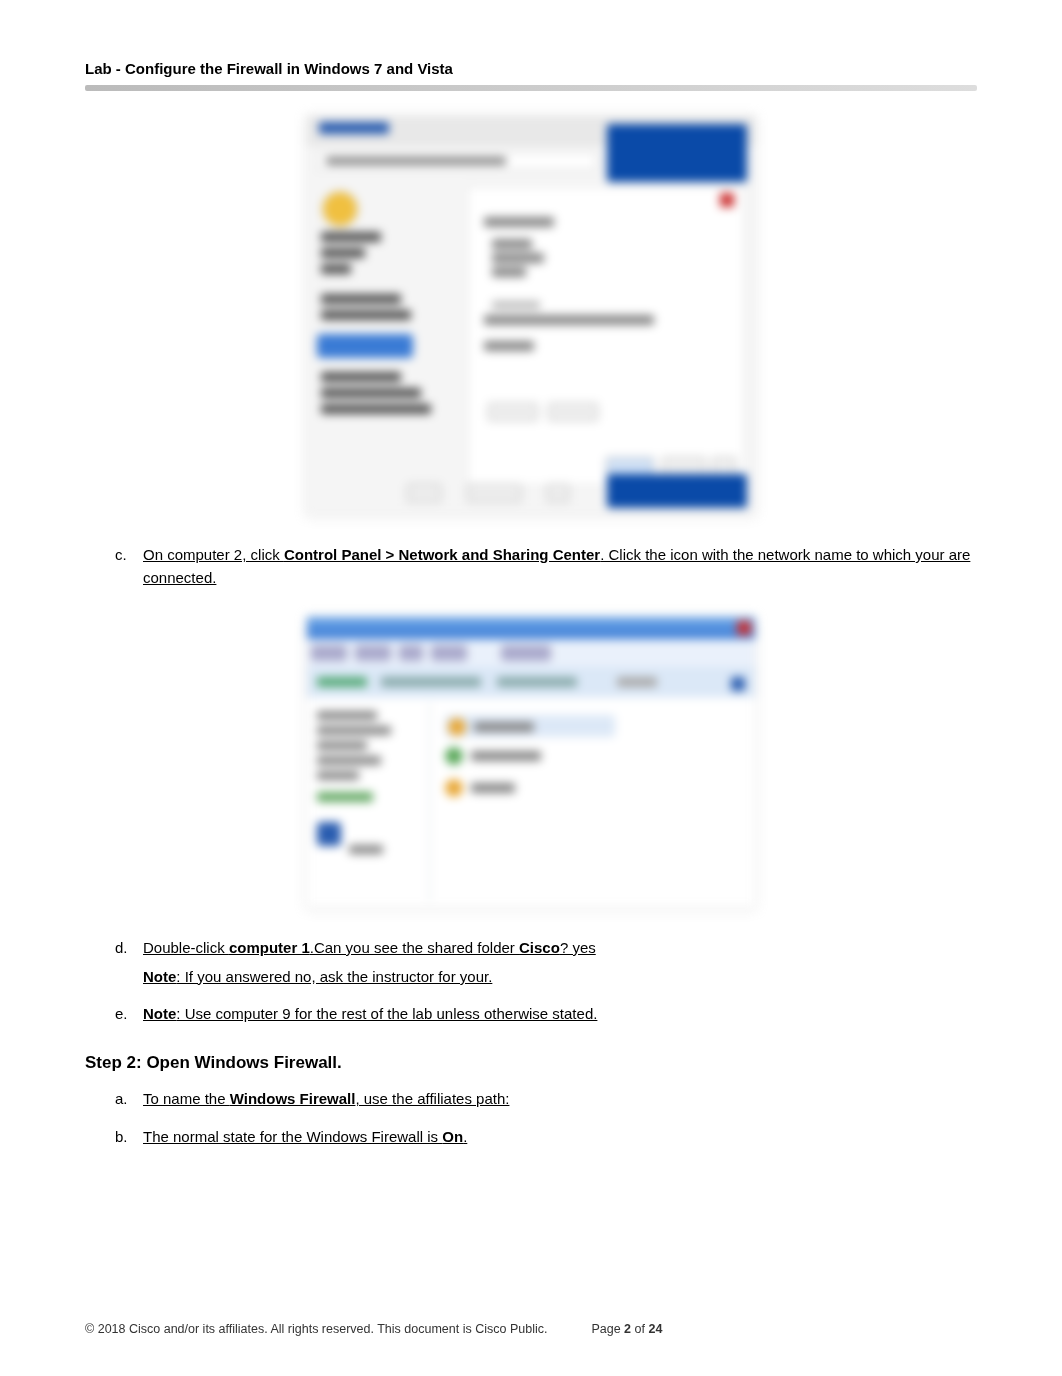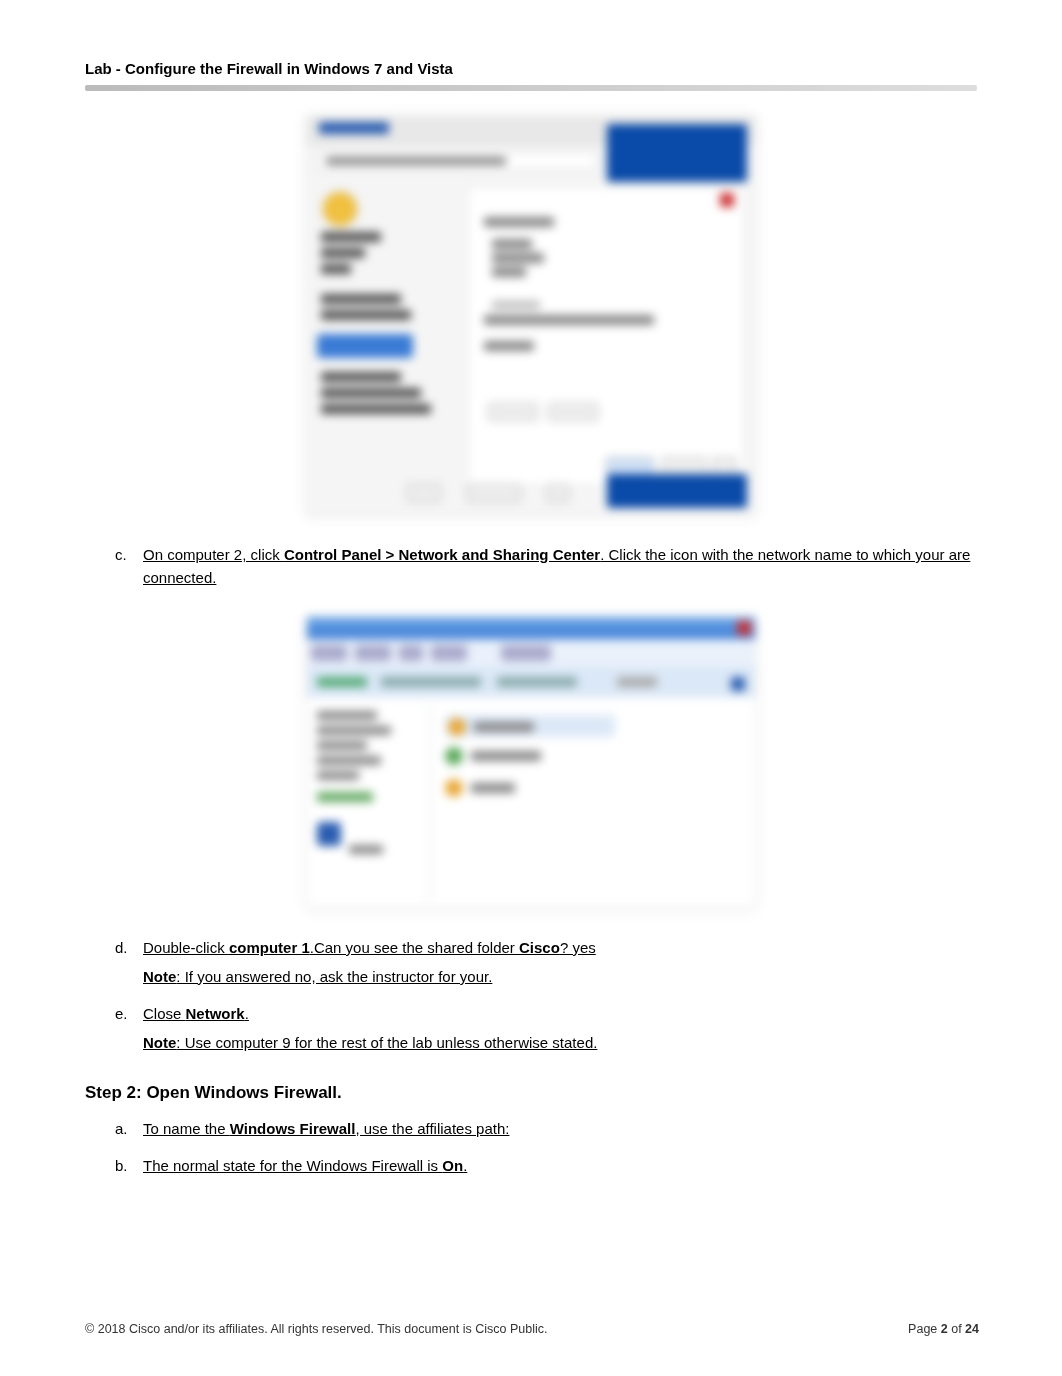--- a/index.html
+++ b/index.html
@@ -101,23 +101,23 @@
     font-weight: bold;
     margin: 22px 0 14px 0;
   }
   .bold { font-weight: bold; }
   .footer {
     position: absolute;
     bottom: 40px;
     left: 85px;
     right: 83px;
     display: flex;
-    justify-content: space-between;
     font-size: 12.5px;
     color: #333;
+    gap: 44px;
   }
 </style>
 </head>
 <body>
 
 <div class="page">
 
   <div class="header-title">Lab - Configure the Firewall in Windows 7 and Vista</div>
   <div class="header-rule"></div>
 
@@ -212,23 +212,20 @@
       <p>
         <span class="bold">Note</span><span>: If you answered no, ask the instructor for your.</span>
       </p>
     </div>
   </div>
 
   <div class="list-item">
     <div class="list-marker">e.</div>
     <div class="list-body">
       <p>
-        <span>Close </span><span class="bold">Network</span><span>.</span>
-      </p>
-      <p>
         <span class="bold">Note</span><span>: Use computer 9 for the rest of the lab unless otherwise stated.</span>
       </p>
     </div>
   </div>
 
   <div class="step-heading">Step 2: Open Windows Firewall.</div>
 
   <div class="list-item">
     <div class="list-marker">a.</div>
     <div class="list-body">

